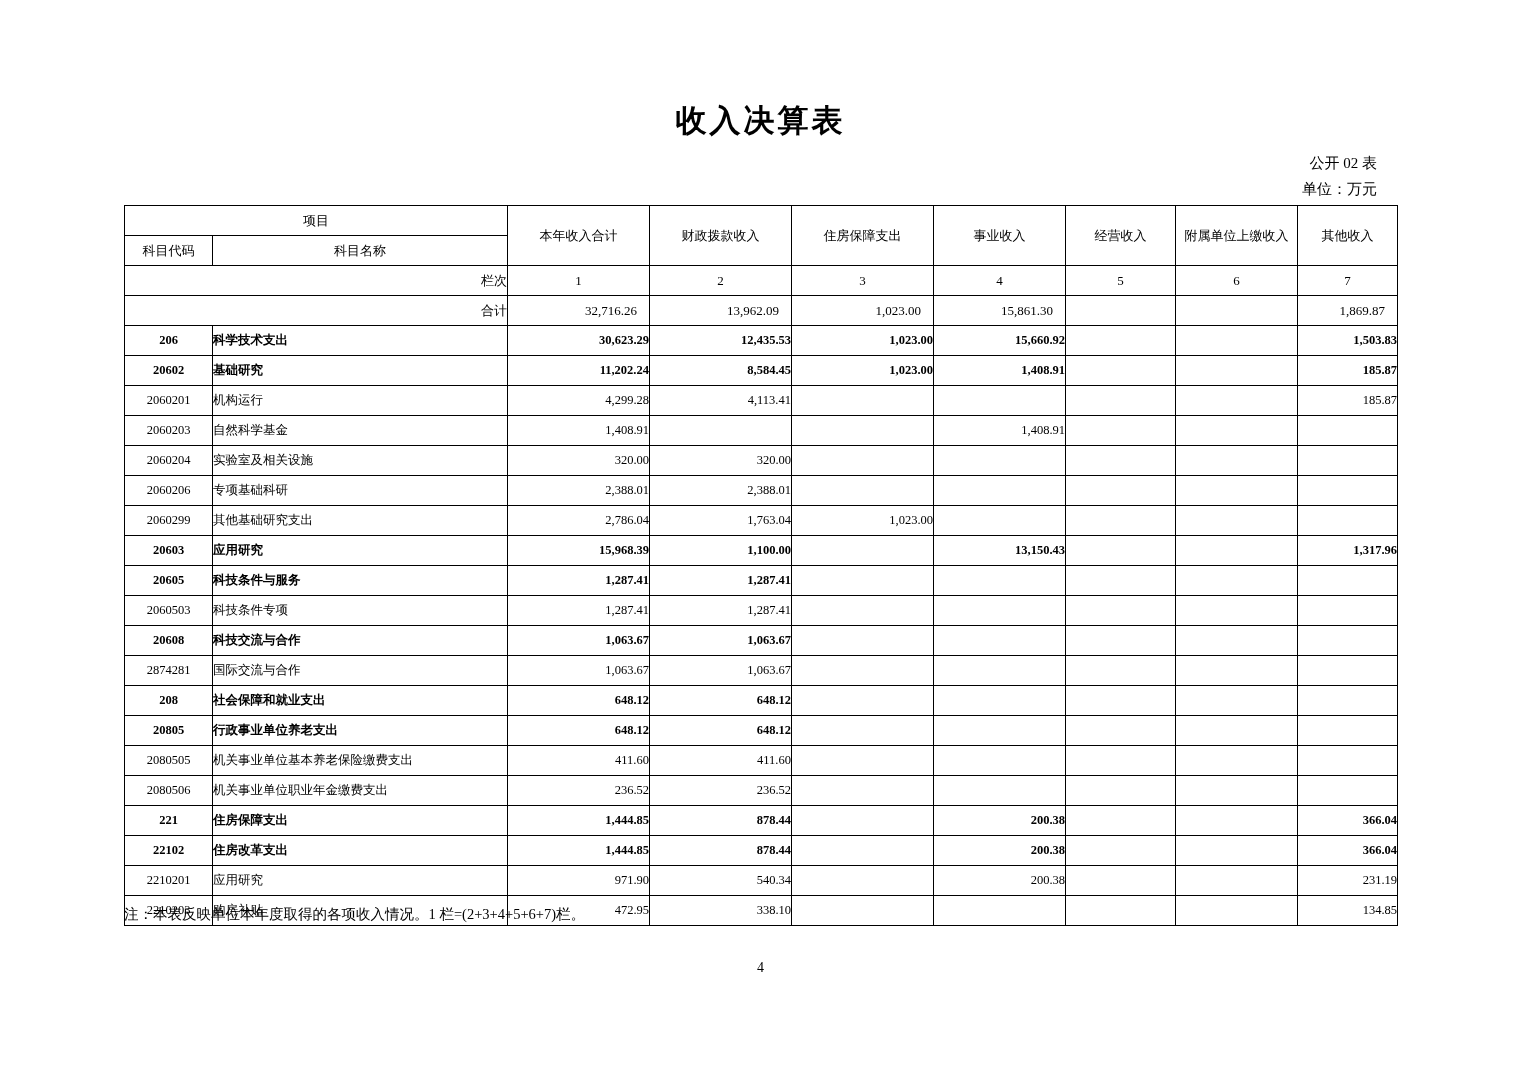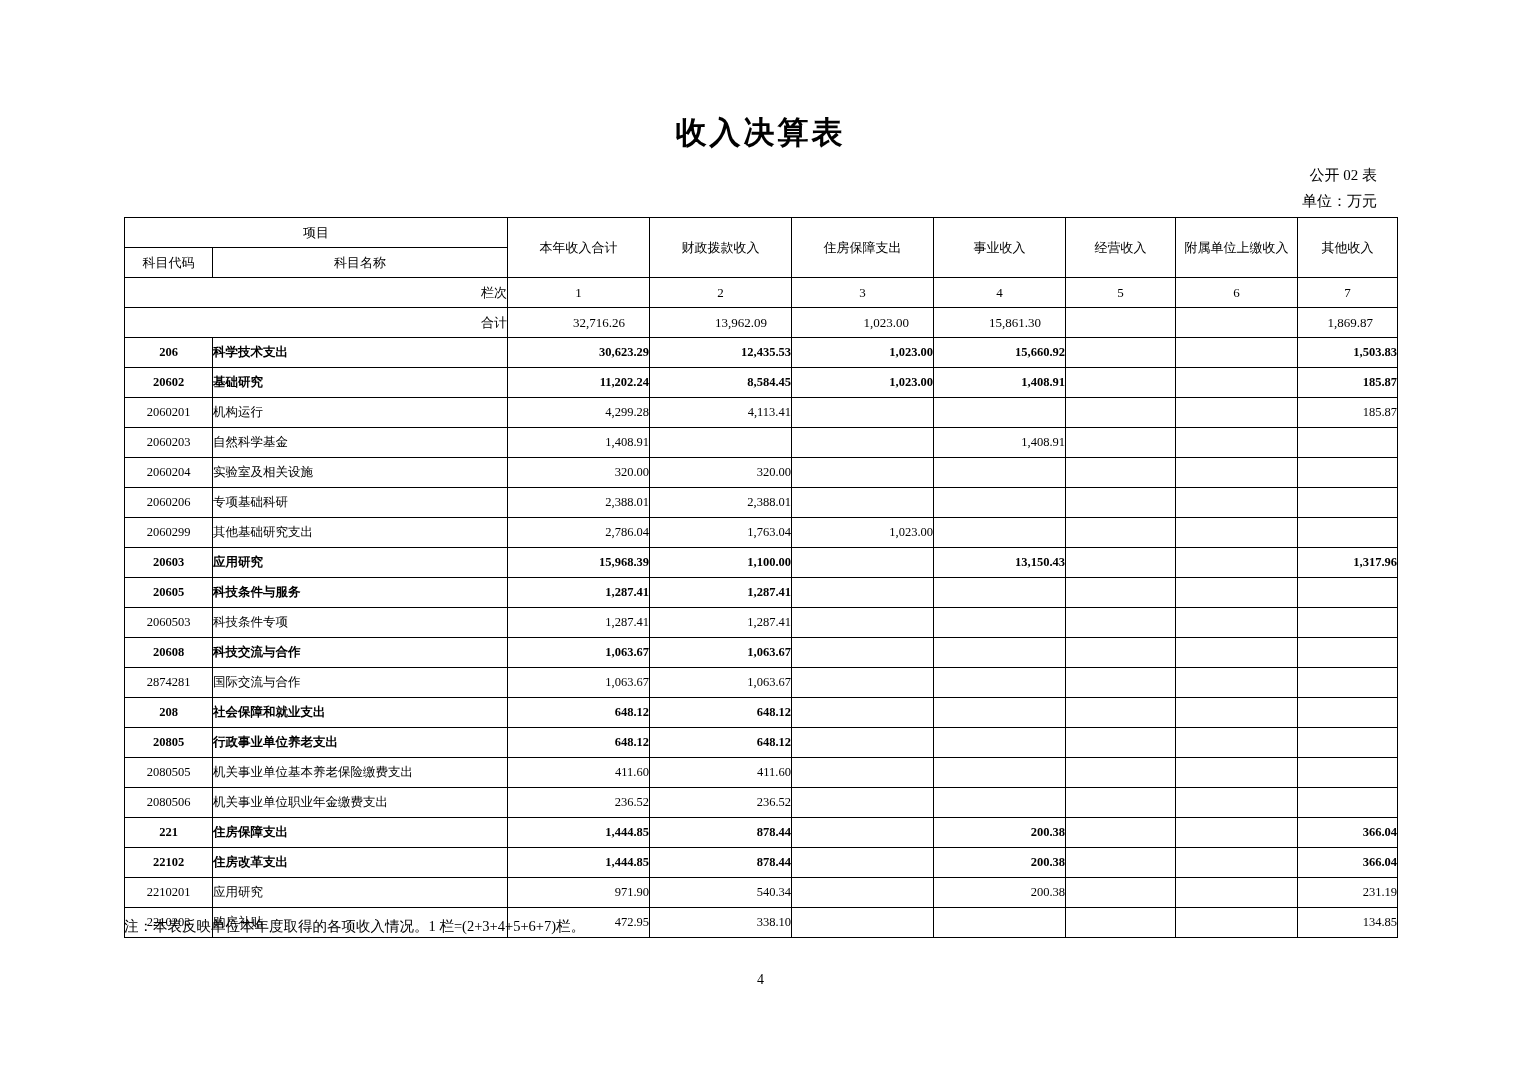--- a/index.html
+++ b/index.html
@@ -20,21 +20,21 @@
     width: 1521px;
     height: 1074px;
     box-sizing: border-box;
   }
   .doc-title {
     text-align: center;
     font-family: "Liberation Serif", serif;
     font-size: 31px;
     font-weight: bold;
     letter-spacing: 3px;
-    margin: 17px;
+    margin: 5px;
     padding-top: 95px;
   }
   .meta-block {
     position: absolute;
     right: 144px;
     top: 145px;
     text-align: right;
     font-size: 15px;
     line-height: 26px;
   }
@@ -72,21 +72,21 @@
     font-size: 13px;
     margin-left: 36px;
   }
   .row-lanci td, .row-heji td {
     text-align: right;
     font-weight: bold;
     font-size: 13px;
   }
   .row-lanci .c-num, .row-heji .c-num {
     text-align: right;
-    padding-right: 24px;
+    padding-right: 12px;
   }
   .merge-label {
     text-align: center;
     font-weight: bold;
     font-size: 13px;
   }
   tr.level-bold td {
     font-weight: bold;
   }
   tr.level-normal td {

